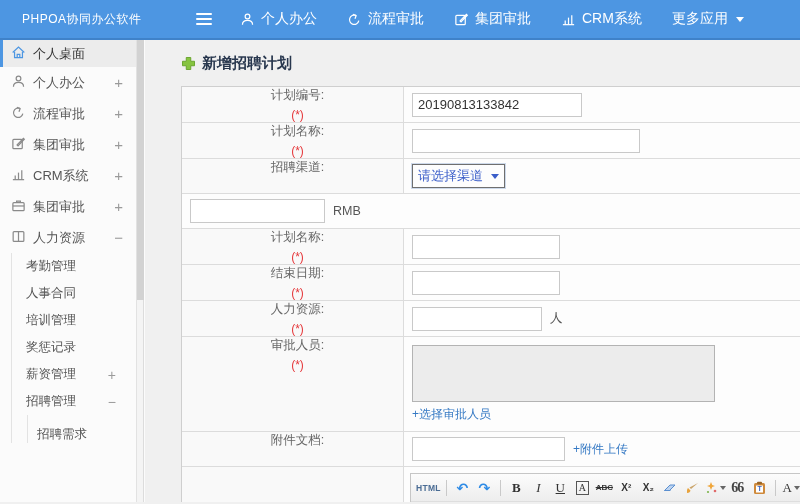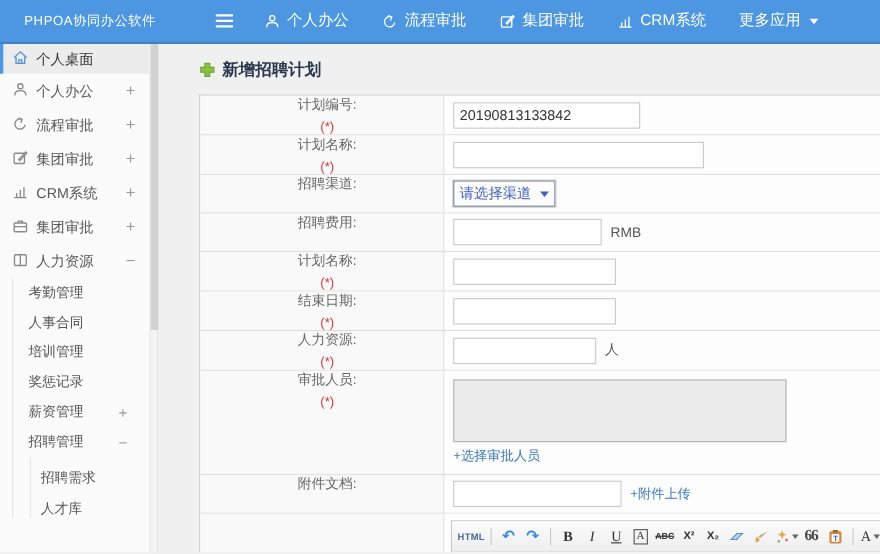--- a/index.html
+++ b/index.html
@@ -229,23 +229,20 @@
           <span class="exp">+</span>
         </div>
         <div class="sb-item2">
           <span>招聘管理</span>
           <span class="exp">−</span>
         </div>
         <div class="grp3">
           <div class="sb-item3">
               <span>招聘需求</span>
             </div>
-          <div class="sb-item3">
-              <span>人才库</span>
-            </div>
         </div>
       </div>
     </div>
     <div class="sb-scroll">
         <div class="sb-thumb"></div>
       </div>
   </div>
 
   <div class="main">
     <div class="page-title">
@@ -285,23 +282,20 @@
           </div>
         <div class="fvalue">
           <span class="sel">
             <span>请选择渠道</span>
             <span class="sel-caret"></span>
           </span>
         </div>
       </div>
 
       <div class="frow">
-        <div class="flabel">
-            <span>招聘费用:</span>
-          </div>
         <div class="fvalue">
             <input class="txt w135" type="text" style="">
             <span class="suffix">RMB</span>
           </div>
       </div>
 
       <div class="frow">
         <div class="flabel">
             <span>计划名称:</span>
             <span class="req">(*)</span>

